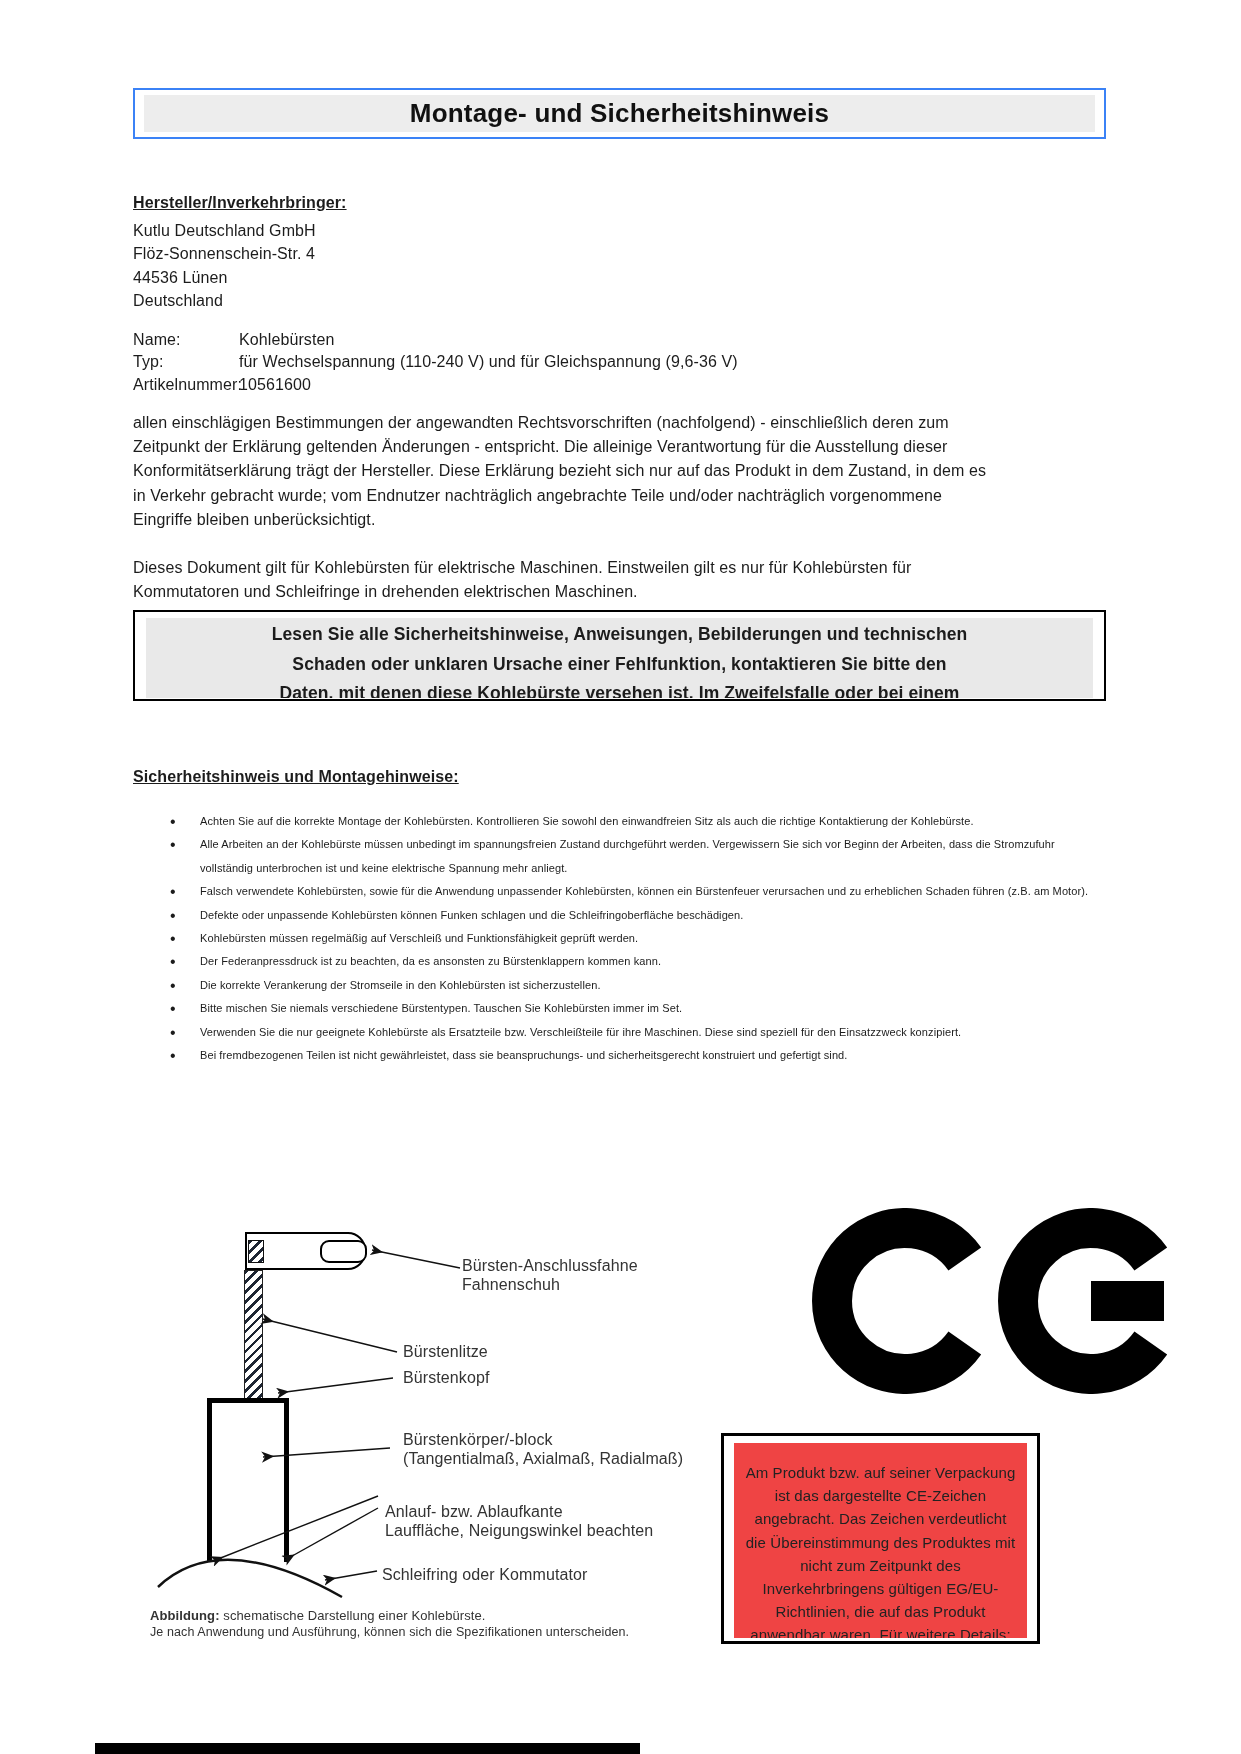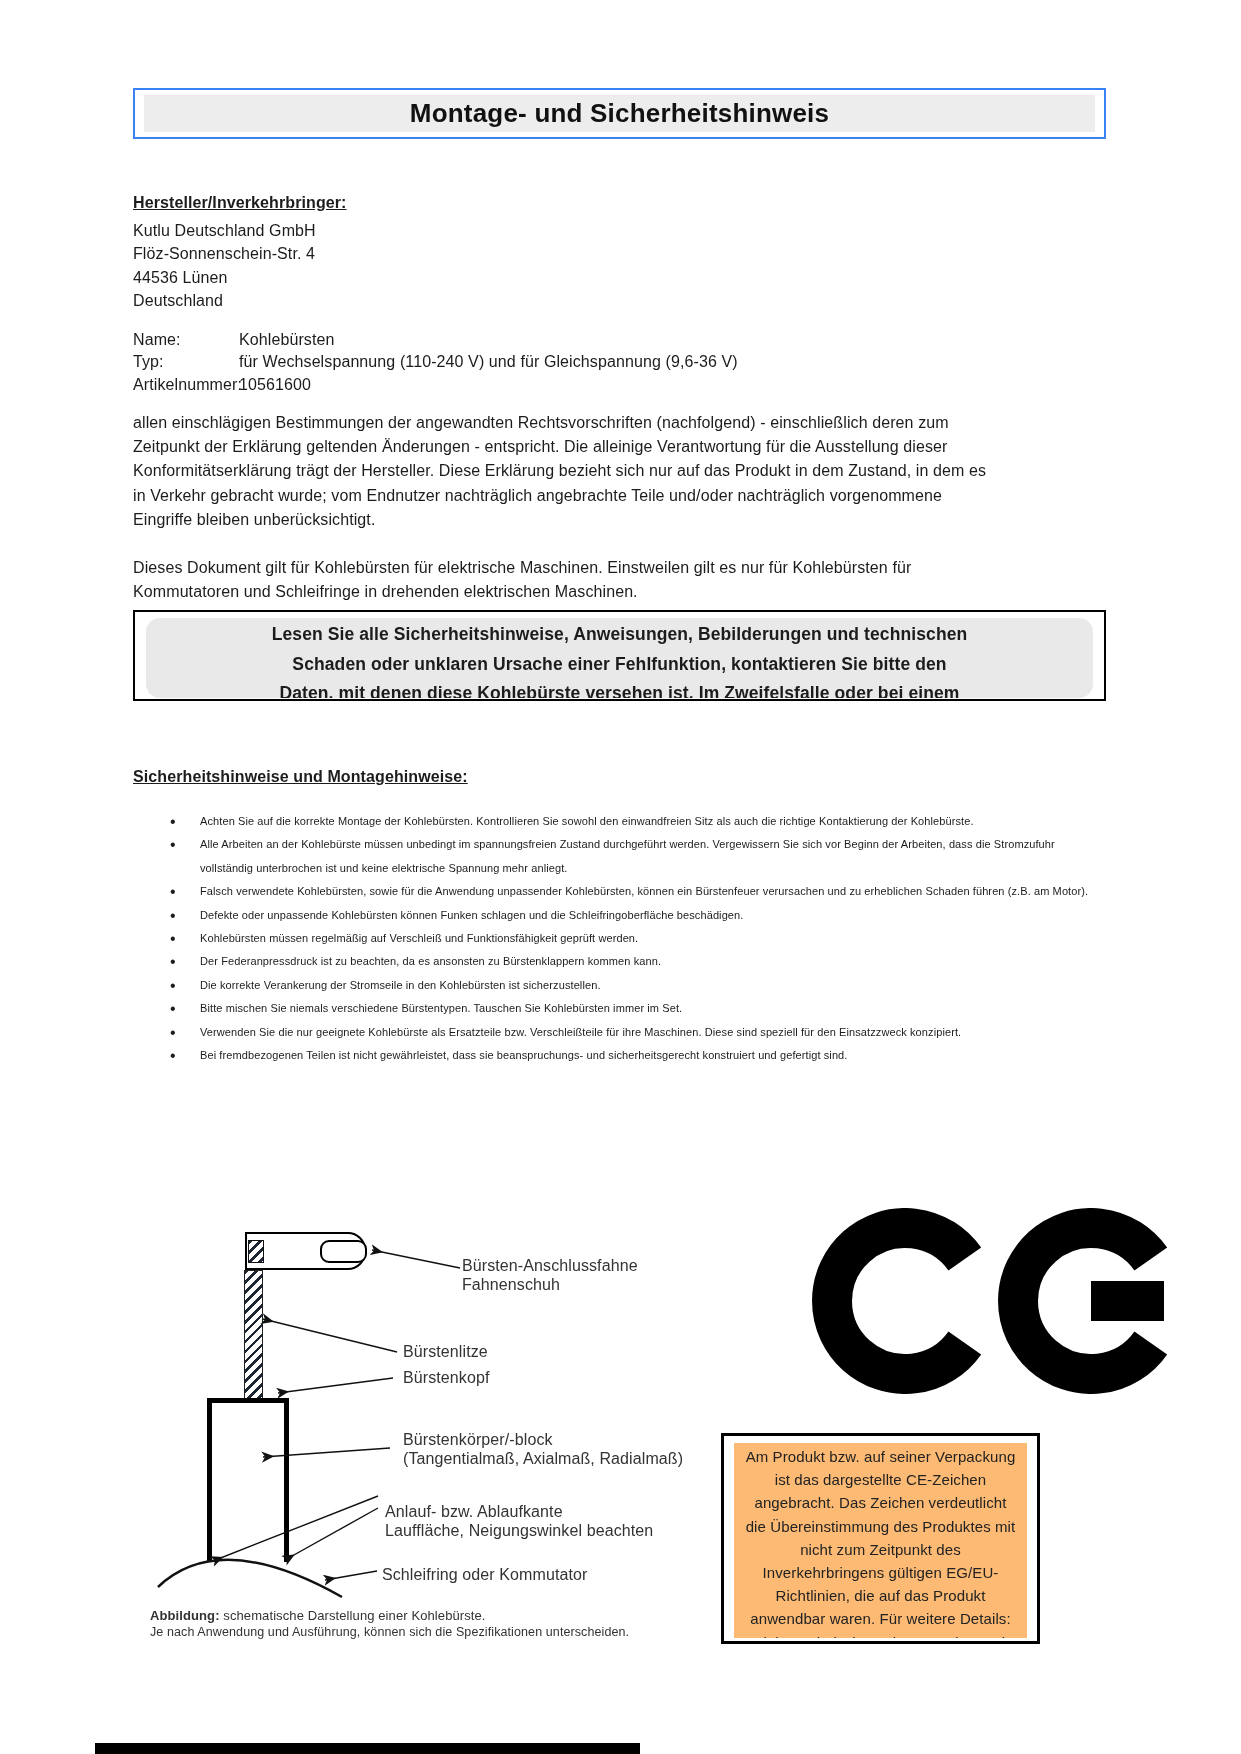--- a/index.html
+++ b/index.html
@@ -23,21 +23,21 @@
   .product .row{display:flex;line-height:22.3px;}
   .product .lbl{width:106px;flex:0 0 106px;}
   
   .para{position:absolute;left:133px;width:1060px;font-size:16px;}
   .para .ln{line-height:24.2px;white-space:nowrap;}
   #para1{top:411px;}
   #para2{top:556px;}
   
   .warning-box{position:absolute;left:133px;top:610px;width:969px;height:87px;border:2px solid #000;background:#fff;}
   .warning-band{position:absolute;left:11px;right:11px;top:6px;bottom:1px;background:#e9e9e9;overflow:hidden;
-    text-align:center;font-weight:700;font-size:17.5px;padding-top:2px;border-radius:14px;}
+    text-align:center;font-weight:700;font-size:17.5px;padding-top:2px;}
   .warning-band .ln{line-height:29.5px;}
   
   .safety-heading{position:absolute;left:133px;top:768px;font-size:16px;font-weight:700;text-decoration:underline;}
   .bullets{position:absolute;left:168px;top:810px;width:940px;margin:0;padding:0;list-style:none;font-size:11px;}
   .bullets li{position:relative;padding-left:32px;line-height:23.4px;margin:0;}
   .bullets li::before{content:"\2022";position:absolute;left:2px;top:0;font-size:16px;}
   
   .fig-el{position:absolute;}
   .terminal-outline{left:245px;top:1232px;width:117px;height:34px;border:2.5px solid #000;
     border-radius:0 18px 18px 0;background:#fff;}
@@ -49,22 +49,22 @@
   .arc-svg{left:150px;top:1530px;}
   .arrows-svg{left:140px;top:1230px;}
   .fig-label{position:absolute;font-size:16px;color:#333;line-height:18.5px;white-space:nowrap;}
   .fig-caption{position:absolute;left:150px;top:1607px;color:#333;}
   .fig-caption .c1{font-size:13px;line-height:17px;}
   .fig-caption .c2{font-size:12.5px;line-height:17px;}
   .fig-caption b{font-weight:700;}
   
   .ce-svg{position:absolute;left:812px;top:1208px;}
   .ce-box{position:absolute;left:721px;top:1433px;width:313px;height:205px;border:3px solid #000;background:#fff;}
-  .ce-band{position:absolute;left:10px;right:10px;top:7px;bottom:3px;background:#fdba74;overflow:hidden;
-    text-align:center;font-size:15px;color:#222;padding-top:2px;}
+  .ce-band{position:absolute;left:10px;right:10px;top:7px;bottom:3px;background:#ef4444;overflow:hidden;
+    text-align:center;font-size:15px;color:#222;padding-top:18px;}
   .ce-band .ln{line-height:23.2px;}
   
   .bottom-bar{position:absolute;left:95px;top:1743px;width:545px;height:11px;background:#000;}
 </style>
 </head>
 <body>
 
 <div class="page">
 
   <div class="title-box">
@@ -110,21 +110,21 @@
   </div>
 
   <div class="warning-box">
     <div class="warning-band">
       <div class="ln">Lesen Sie alle Sicherheitshinweise, Anweisungen, Bebilderungen und technischen</div>
       <div class="ln">Schaden oder unklaren Ursache einer Fehlfunktion, kontaktieren Sie bitte den</div>
       <div class="ln">Daten, mit denen diese Kohlebürste versehen ist. Im Zweifelsfalle oder bei einem</div>
     </div>
   </div>
 
-  <div class="safety-heading">Sicherheitshinweise und Montagehinweise:</div>
+  <div class="safety-heading">Sicherheitshinweis und Montagehinweise:</div>
   <ul class="bullets">
     <li>Achten Sie auf die korrekte Montage der Kohlebürsten. Kontrollieren Sie sowohl den einwandfreien Sitz als auch die richtige Kontaktierung der Kohlebürste.</li>
     <li>Alle Arbeiten an der Kohlebürste müssen unbedingt im spannungsfreien Zustand durchgeführt werden. Vergewissern Sie sich vor Beginn der Arbeiten, dass die Stromzufuhr vollständig unterbrochen ist und keine elektrische Spannung mehr anliegt.</li>
     <li>Falsch verwendete Kohlebürsten, sowie für die Anwendung unpassender Kohlebürsten, können ein Bürstenfeuer verursachen und zu erheblichen Schaden führen (z.B. am Motor).</li>
     <li>Defekte oder unpassende Kohlebürsten können Funken schlagen und die Schleifringoberfläche beschädigen.</li>
     <li>Kohlebürsten müssen regelmäßig auf Verschleiß und Funktionsfähigkeit geprüft werden.</li>
     <li>Der Federanpressdruck ist zu beachten, da es ansonsten zu Bürstenklappern kommen kann.</li>
     <li>Die korrekte Verankerung der Stromseile in den Kohlebürsten ist sicherzustellen.</li>
     <li>Bitte mischen Sie niemals verschiedene Bürstentypen. Tauschen Sie Kohlebürsten immer im Set.</li>
     <li>Verwenden Sie die nur geeignete Kohlebürste als Ersatzteile bzw. Verschleißteile für ihre Maschinen. Diese sind speziell für den Einsatzzweck konzipiert.</li>

